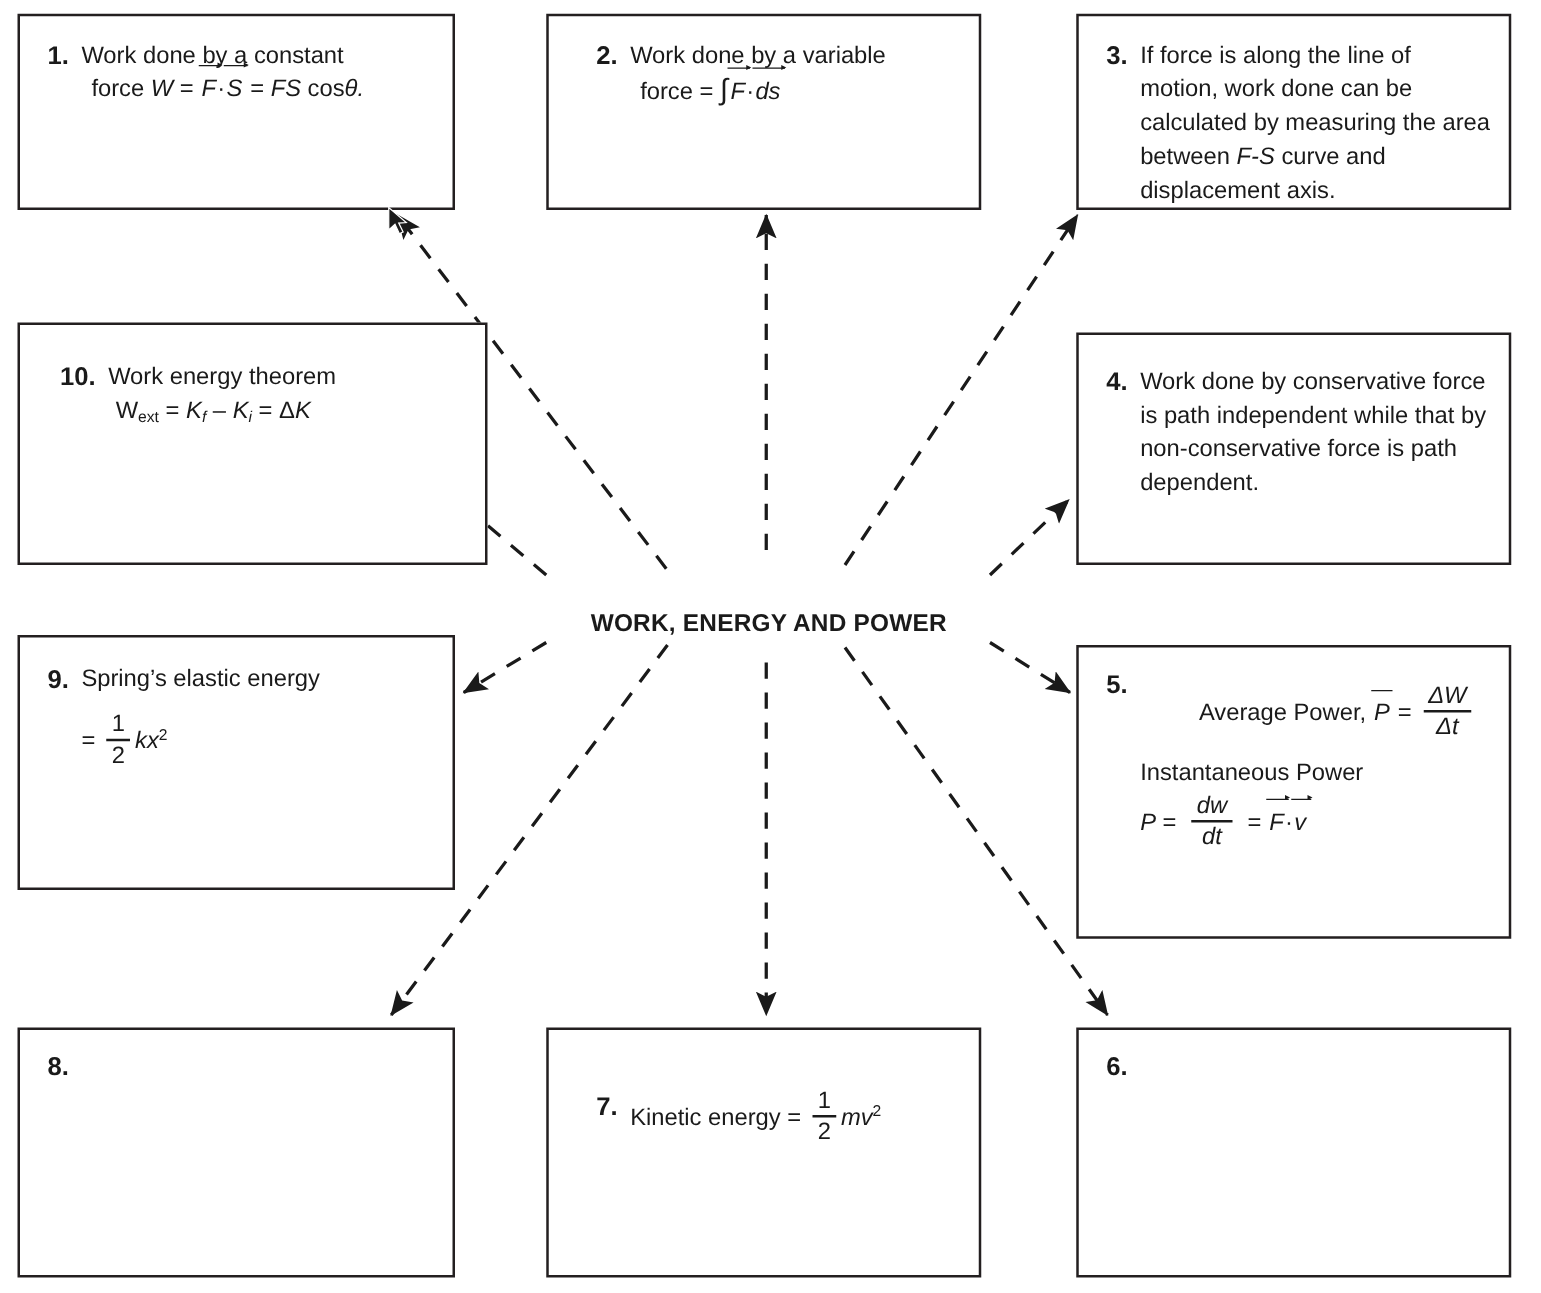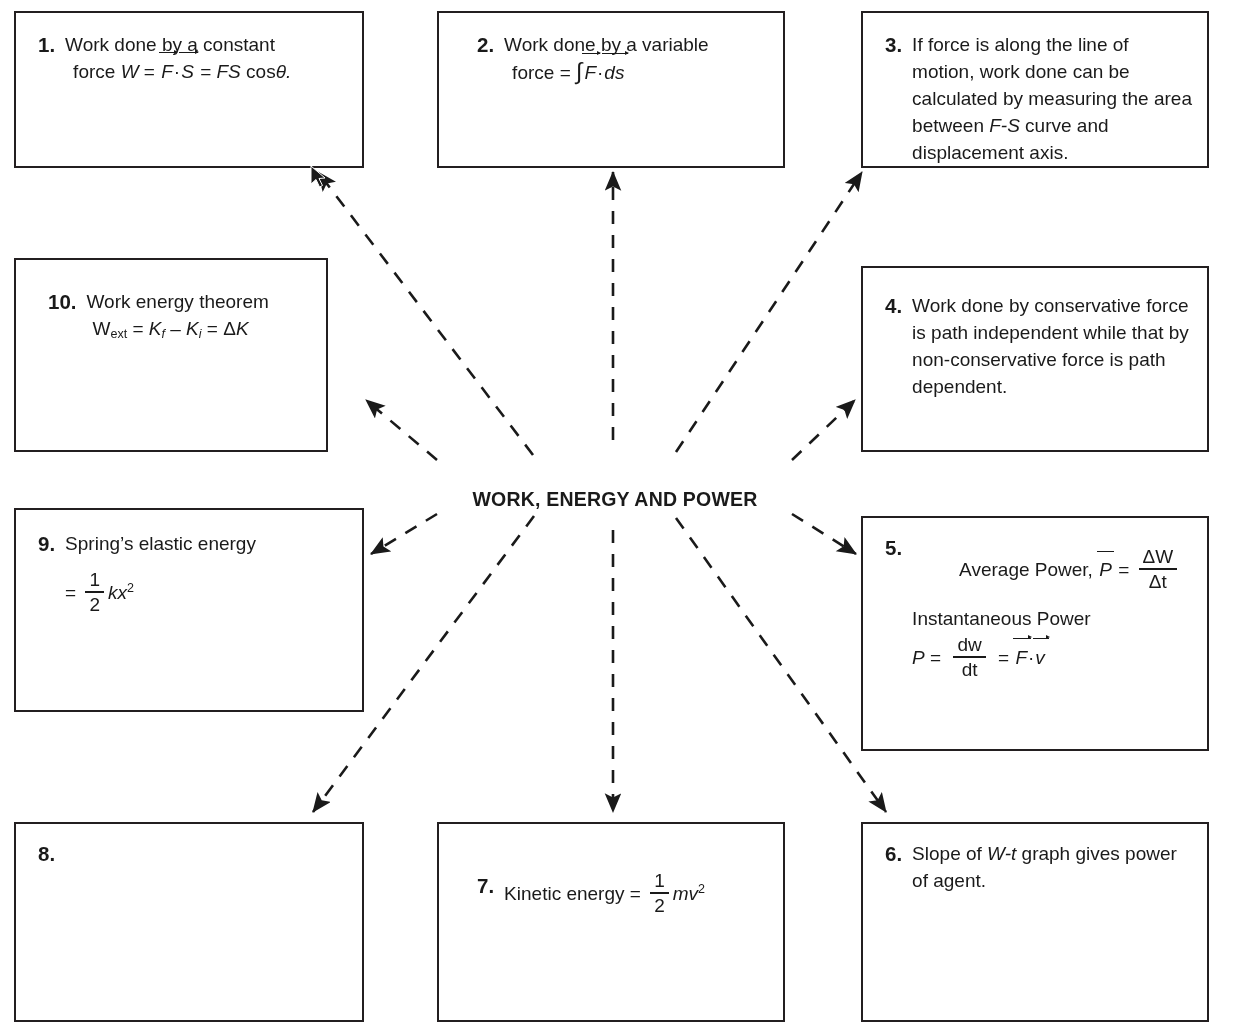--- a/index.html
+++ b/index.html
@@ -45,21 +45,21 @@
     margin-right: 10px;
     white-space: nowrap;
   }
   .body-text {
     font-size: 19px;
     line-height: 27px;
     flex: 1 1 auto;
   }
   .para + .para { margin-top: 20px; }
   i.var { font-style: italic; }
-  .italic { }
+  .italic { font-style: italic; }
 
   
   .vec {
     position: relative;
     display: inline-block;
     font-style: italic;
     padding: 0 1px;
   }
   .vec::after {
     content: "";
@@ -222,21 +222,20 @@
           <i class="var">P</i><span> = </span><span class="frac" style="margin:0 7px;"><span class="nume italic">dw</span><span class="deno italic">dt</span></span><span> = </span><span class="vec">F</span><span>·</span><span class="vec">v</span>
         </div>
       </div>
     </div>
   </div>
 
   <div class="box" style="left:861px; top:822px; width:348px; height:200px;">
     <div class="box-inner" style="padding-top:16px;">
       <span class="num">6.</span>
       <div class="body-text">
-        <div class="para"><span>Slope of </span><i class="var">W-t</i><span> graph gives power of agent.</span></div>
       </div>
     </div>
   </div>
 
   <div class="box" style="left:437px; top:822px; width:348px; height:200px;">
     <div class="box-inner" style="padding-top:48px; padding-left:38px;">
       <span class="num">7.</span>
       <div class="body-text">
         <span>Kinetic energy</span><span> = </span><span class="frac"><span class="nume">1</span><span class="deno">2</span></span><i class="var">mv</i><span class="sup">2</span>
       </div>
@@ -254,21 +253,21 @@
       <span class="num">9.</span>
       <div class="body-text">
         <div class="para">Spring’s elastic energy</div>
         <div class="para" style="margin-top:14px;">
           <span>= </span><span class="frac"><span class="nume">1</span><span class="deno">2</span></span><i class="var">kx</i><span class="sup">2</span>
         </div>
       </div>
     </div>
   </div>
 
-  <div class="box" style="left:14px; top:258px; width:314px; height:194px;">
+  <div class="box" style="left:14px; top:258px; width:376px; height:194px;">
     <div class="box-inner" style="padding-top:28px; padding-left:32px;">
       <span class="num">10.</span>
       <div class="body-text">
         <div>Work energy theorem</div>
         <div style="padding-left:6px;">
           <span>W</span><span class="sub">ext</span><span> = </span><i class="var">K</i><i class="var sub">f</i><span> – </span><i class="var">K</i><i class="var sub">i</i><span> = </span><span>Δ</span><i class="var">K</i>
         </div>
       </div>
     </div>
   </div>

